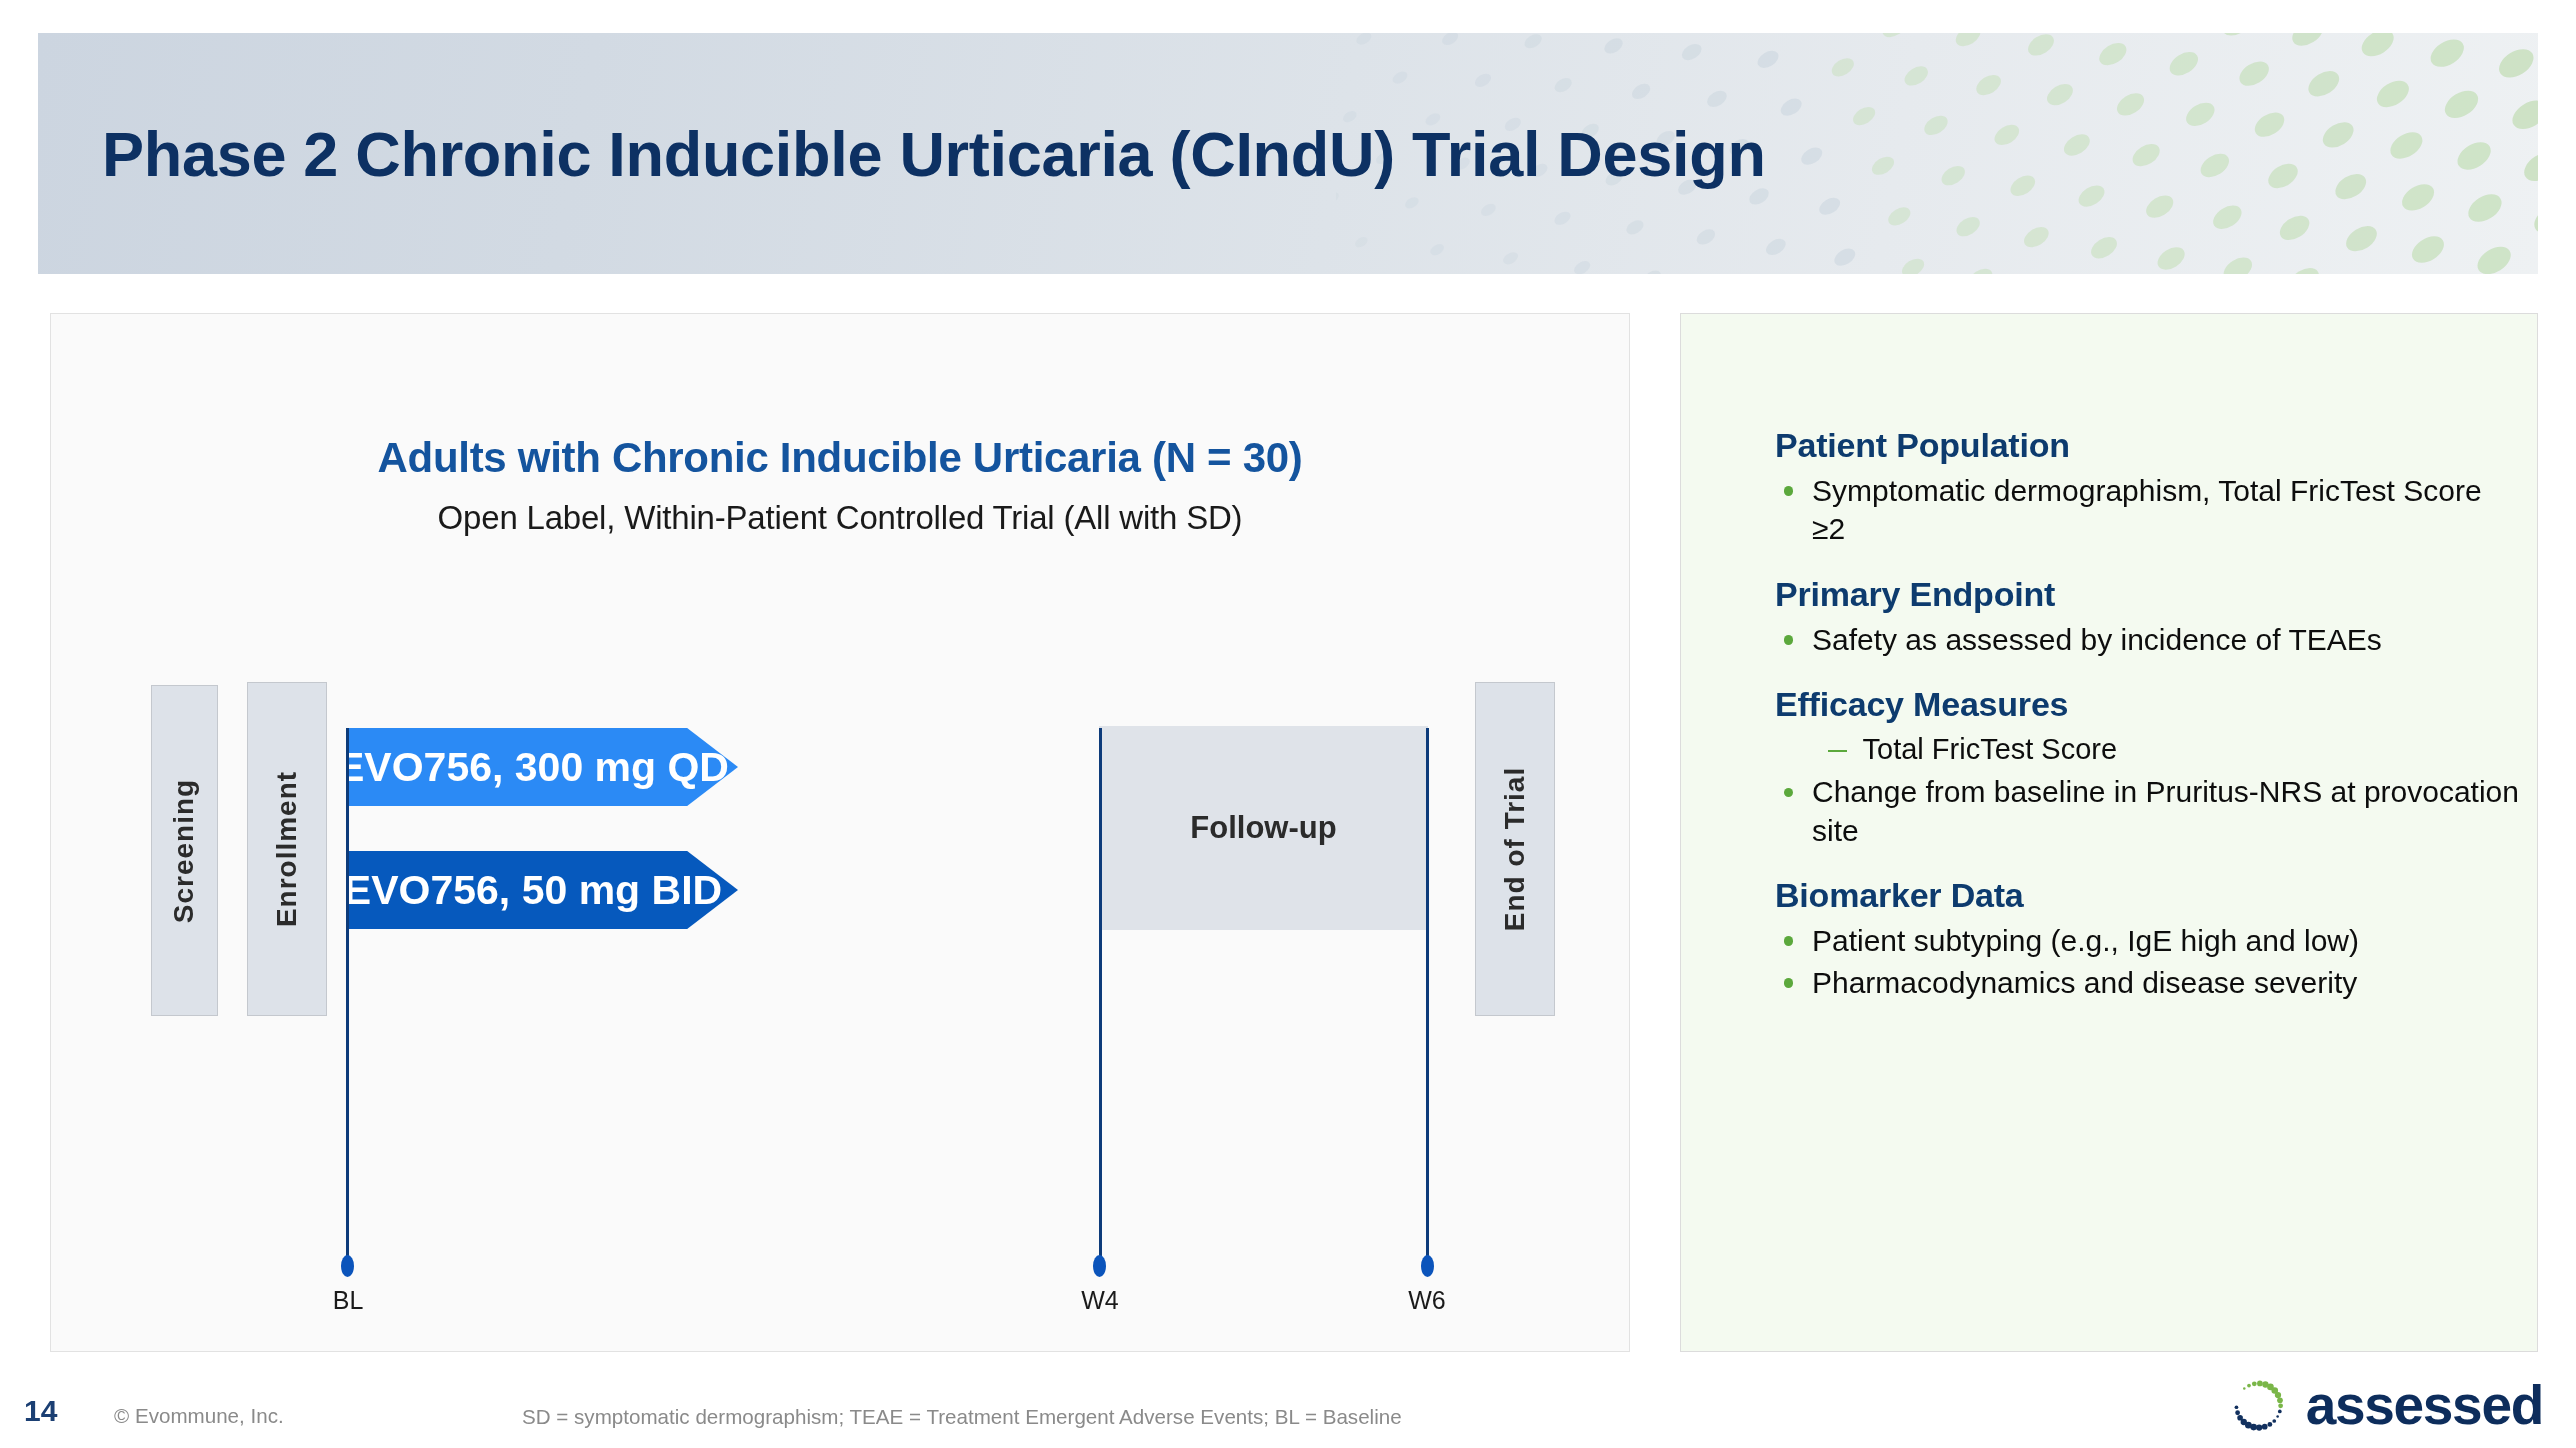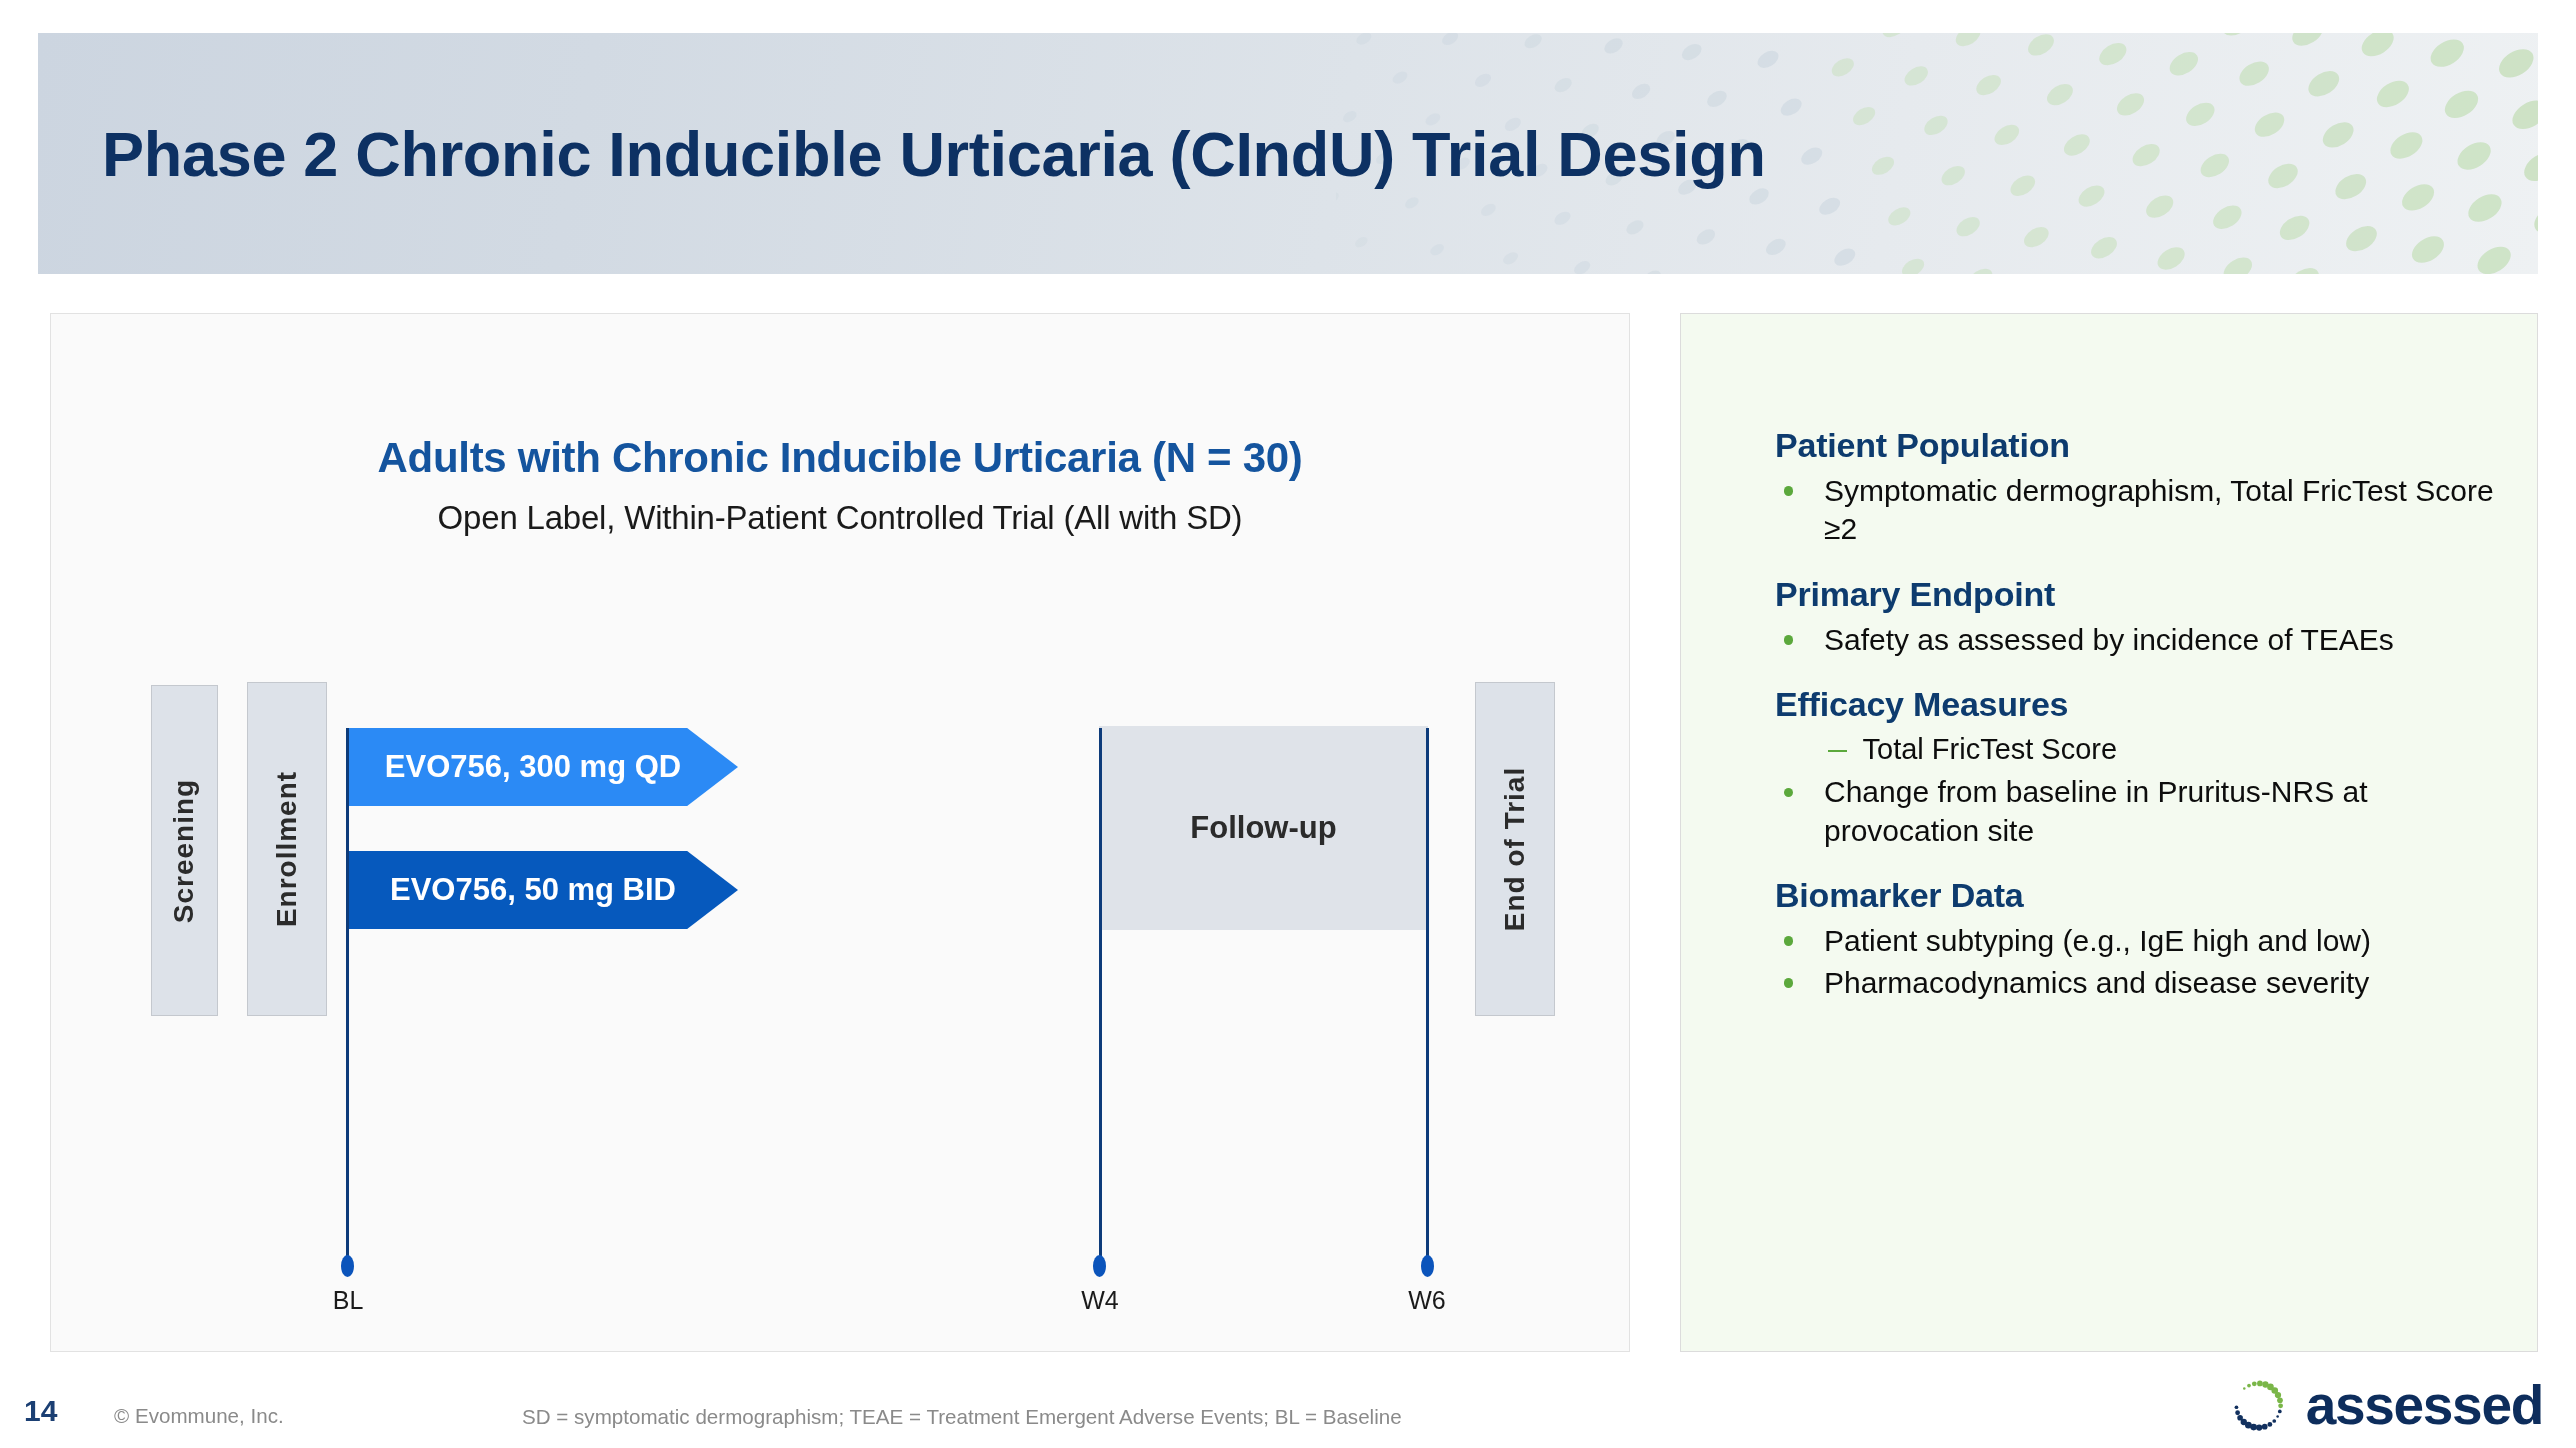--- a/index.html
+++ b/index.html
@@ -146,21 +146,21 @@
   .arrow-bar {
     position: absolute;
     height: 78px;
     display: flex;
     align-items: center;
     justify-content: center;
   }
   .arrow-bar .arrow-label {
     position: relative;
     z-index: 2;
-    font-size: 31px;
+    font-size: 41px;
     font-weight: bold;
     color: #ffffff;
     white-space: nowrap;
     margin-left: -19px;
   }
   #arrow-qd {
     left: 296px;
     top: 414px;
     width: 391px;
     background: #2b8af5;
@@ -208,21 +208,20 @@
     color: #0d3b6e;
     margin: 0 0 6.9px 0;
     letter-spacing: -0.2px;
   }
   .sec-block { margin-bottom: 26px; }
   .sec-block:last-child { margin-bottom: 0; }
   .bullet-row {
     display: flex;
     align-items: flex-start;
     margin-bottom: 3.4px;
-    gap: 12px;
   }
   .bullet-dot {
     flex: 0 0 auto;
     width: 9.4px;
     height: 9.4px;
     border-radius: 50%;
     background: #5ba83c;
     margin: 14.6px 19px 0 8.6px;
   }
   .bullet-text {

